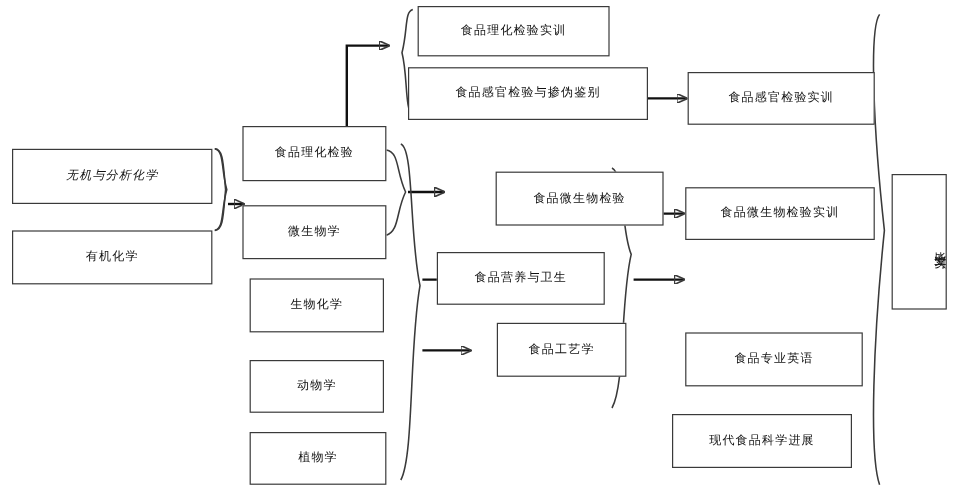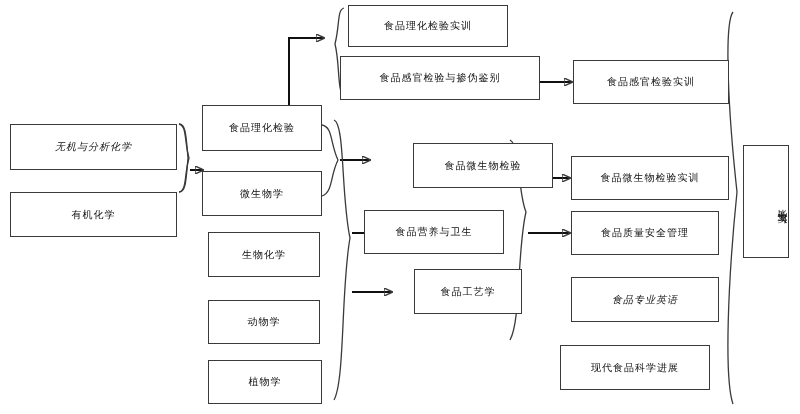--- a/index.html
+++ b/index.html
@@ -109,19 +109,18 @@
   <div class="node" style="left:208px; top:360px; width:114px; height:44px;">植物学</div>
 
   <div class="node" style="left:348px; top:5px; width:160px; height:42px;">食品理化检验实训</div>
   <div class="node" style="left:340px; top:56px; width:200px; height:44px;">食品感官检验与掺伪鉴别</div>
   <div class="node" style="left:370px; top:143px; width:140px; height:45px;margin-left:43px;">食品微生物检验</div>
   <div class="node" style="left:364px; top:210px; width:140px; height:44px;">食品营养与卫生</div>
   <div class="node" style="left:386px; top:269px; width:108px; height:45px;margin-left:28px;">食品工艺学</div>
 
   <div class="node" style="left:573px; top:60px; width:156px; height:44px;">食品感官检验实训</div>
   <div class="node" style="left:571px; top:156px; width:158px; height:44px;">食品微生物检验实训</div>
-  <div class="node" style="left:571px; top:211px; width:148px; height:44px;">食品质量安全管理</div>
-  <div class="node" style="left:571px; top:277px; width:148px; height:45px;font-style:italic;">食品专业英语</div>
+  <div class="node" style="left:571px; top:277px; width:148px; height:45px;">食品专业英语</div>
   <div class="node" style="left:560px; top:345px; width:150px; height:45px;">现代食品科学进展</div>
 
   <div class="node vertical" style="left:743px; top:145px; width:46px; height:113px;">毕业实习</div>
 
 </div>
 
 </body></html>

